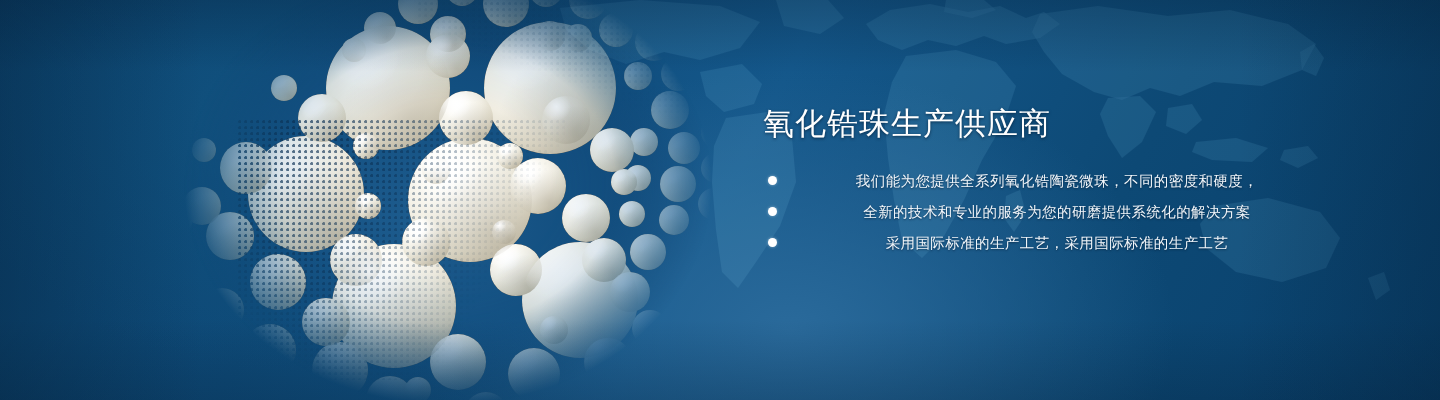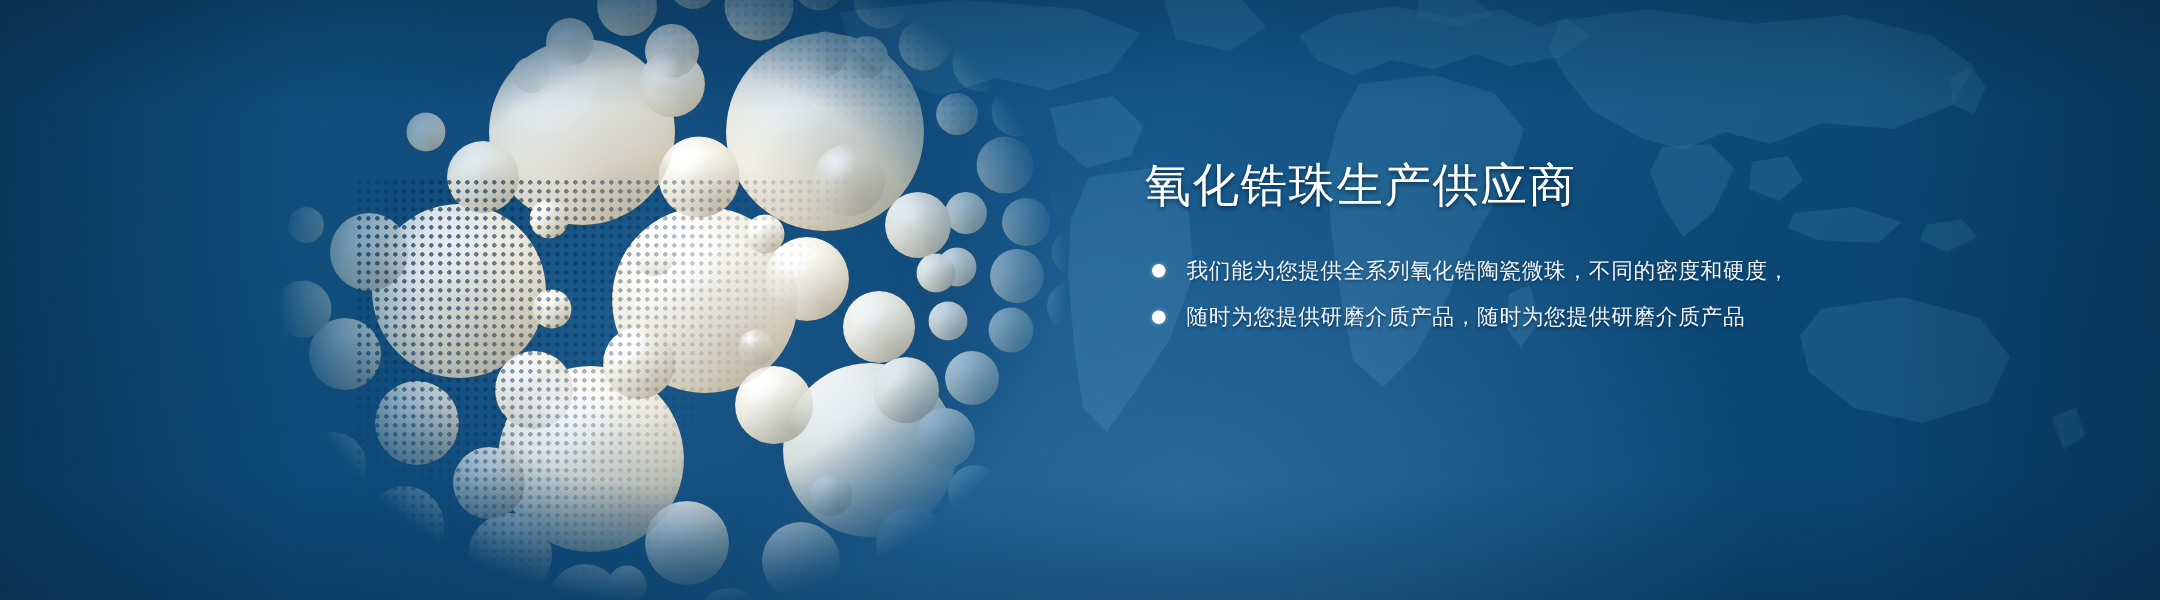--- a/index.html
+++ b/index.html
@@ -101,20 +101,21 @@
     letter-spacing:1px;
     font-weight:400;
     color:#ffffff;
     text-shadow:0 1px 3px rgba(3,24,46,.70);
     white-space:nowrap;
   }
 
   .bullets {
     list-style:none;
     margin-top:26px;
+    text-align:center;
   }
   .bullet {
     position:relative;
     padding-left:28px;
     margin-bottom:9px;
     font-size:14.5px;
     line-height:22px;
     color:#f2f6fa;
     letter-spacing:.4px;
     text-shadow:0 1px 2px rgba(3,24,46,.6);
@@ -303,22 +304,26 @@
   <div class="copy">
     <h1 class="headline">氧化锆珠生产供应商</h1>
 
     <ul class="bullets">
 
       <li class="bullet">
         <span class="dot"></span>
         <span>我们能为您提供全系列氧化锆陶瓷微珠，不同的密度和硬度，</span>
       </li>
 
-
       <li class="bullet">
         <span class="dot"></span>
-        <span>随时为您提供研磨介质产品，随时为您提供研磨介质产品</span>
+        <span>全新的技术和专业的服务为您的研磨提供系统化的解决方案</span>
+      </li>
+
+      <li class="bullet">
+        <span class="dot"></span>
+        <span>采用国际标准的生产工艺，采用国际标准的生产工艺</span>
       </li>
 
     </ul>
   </div>
 
 </div>
 
 </body></html>

